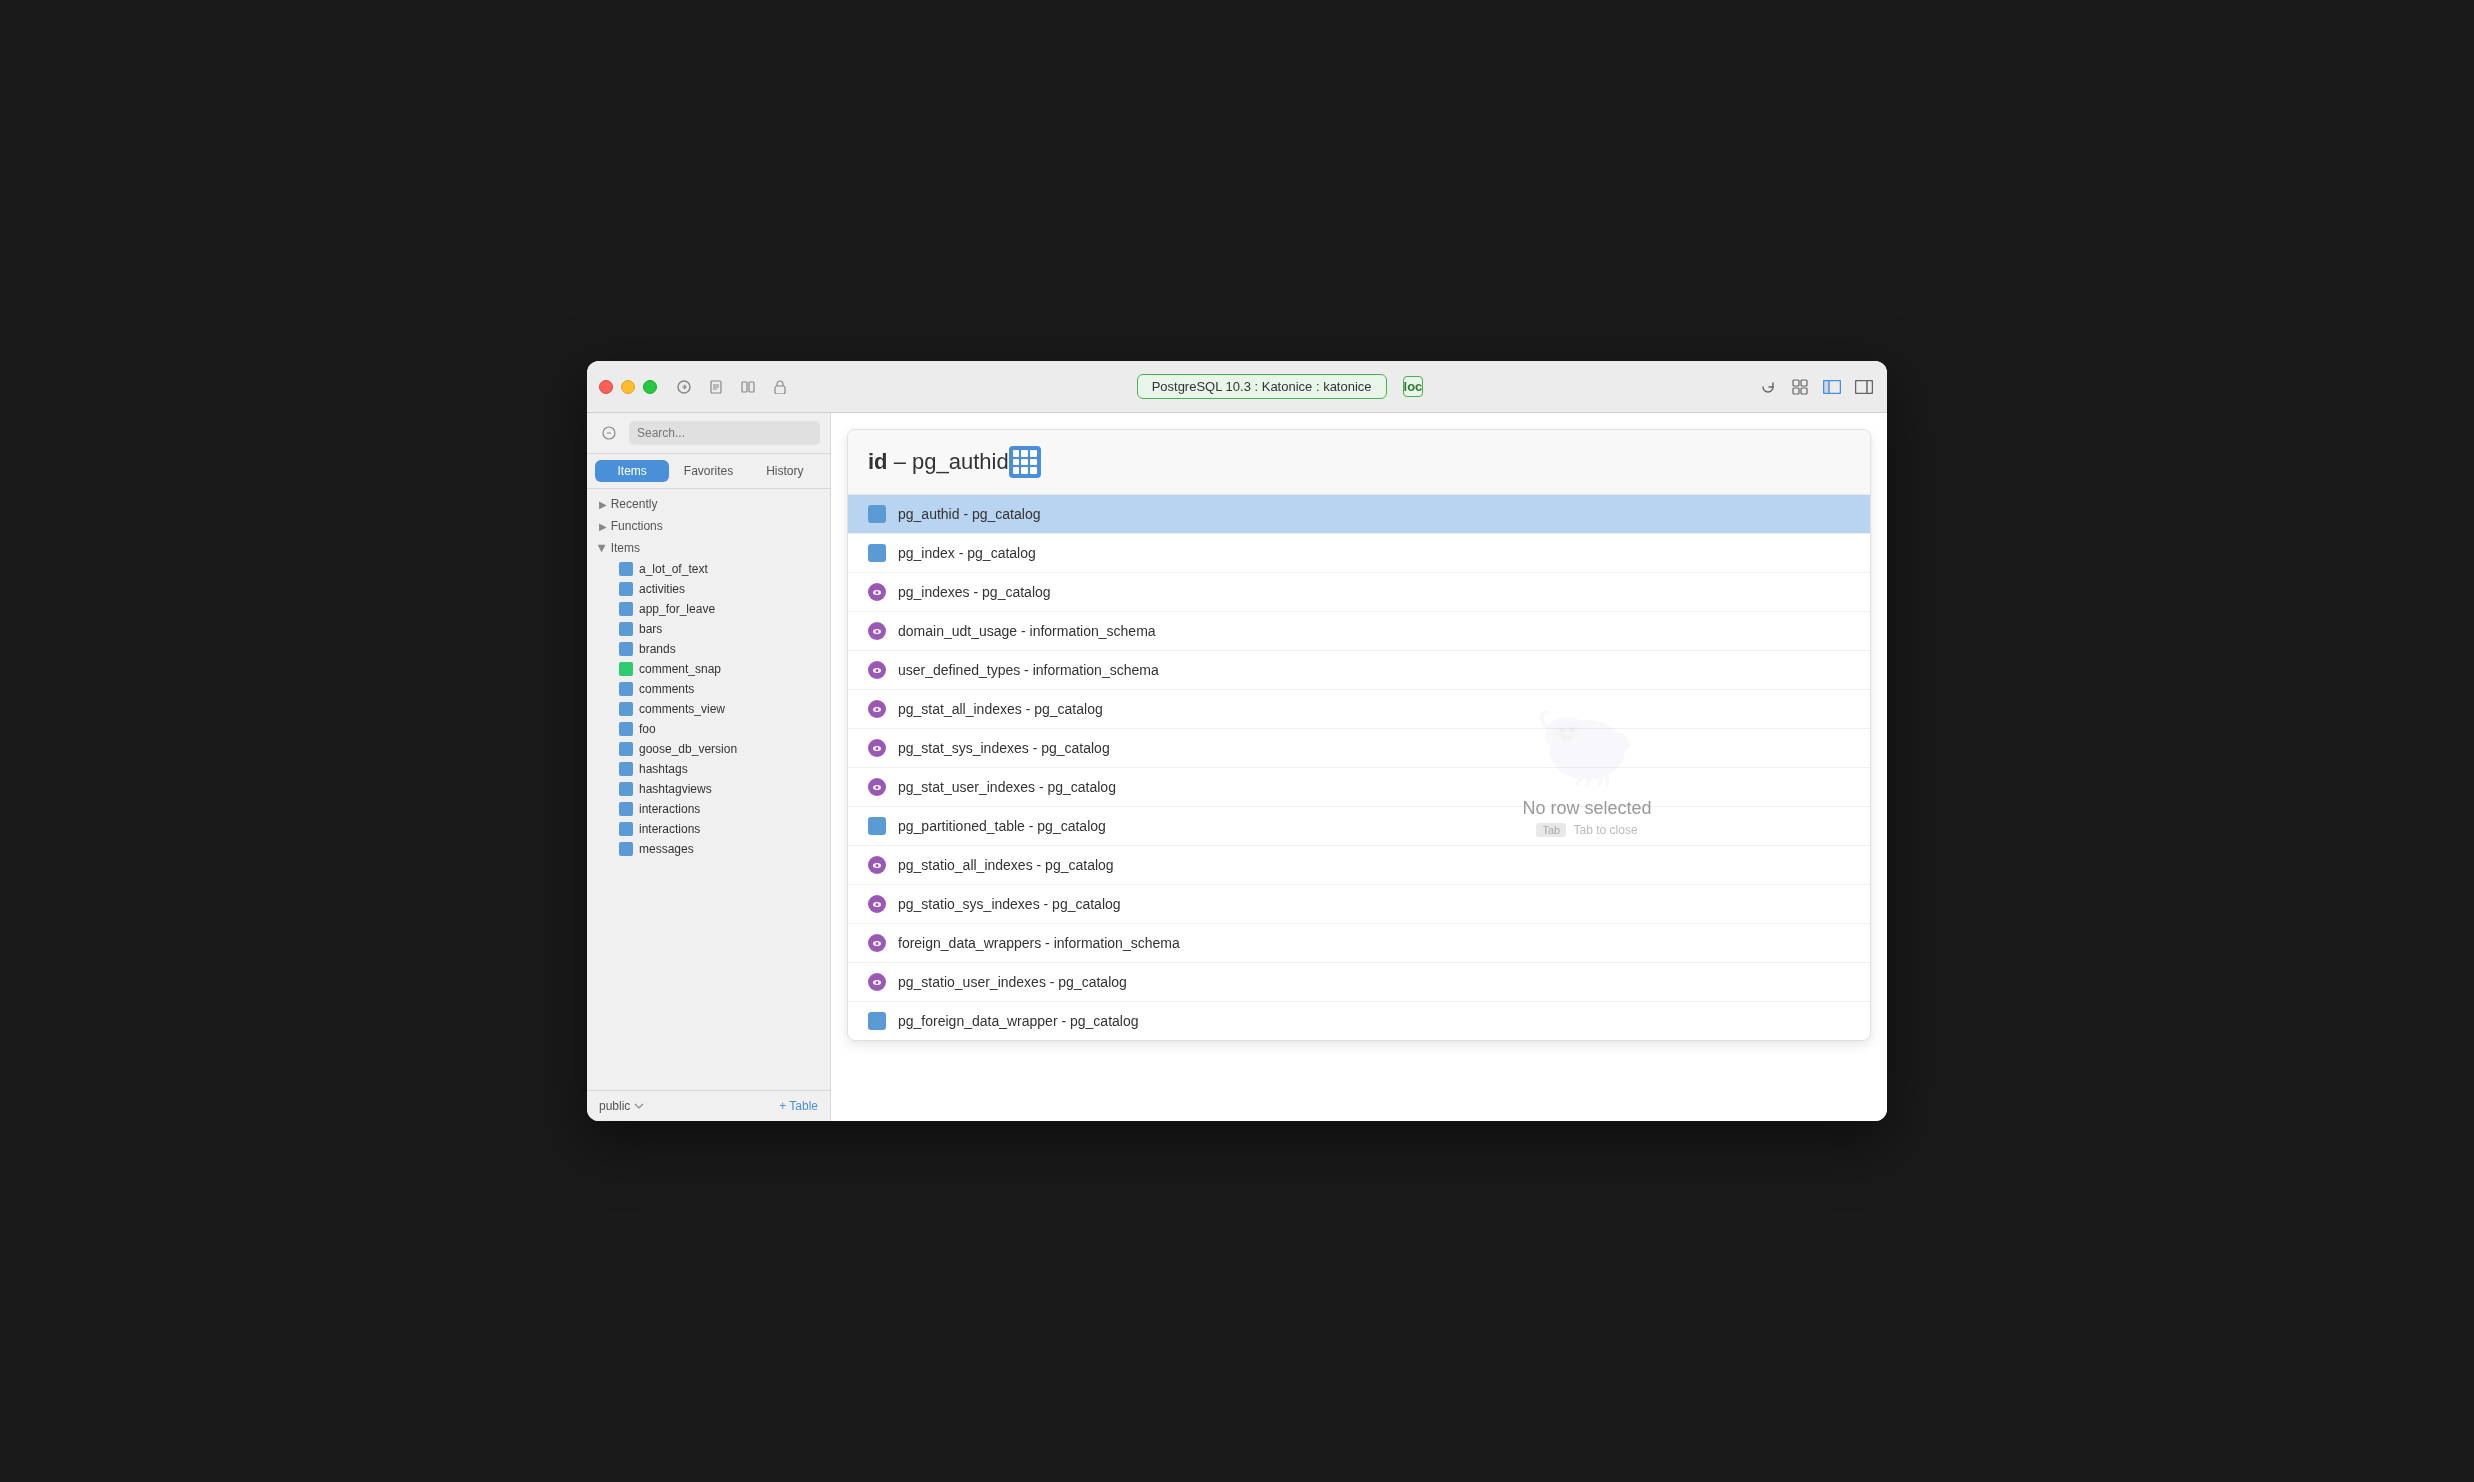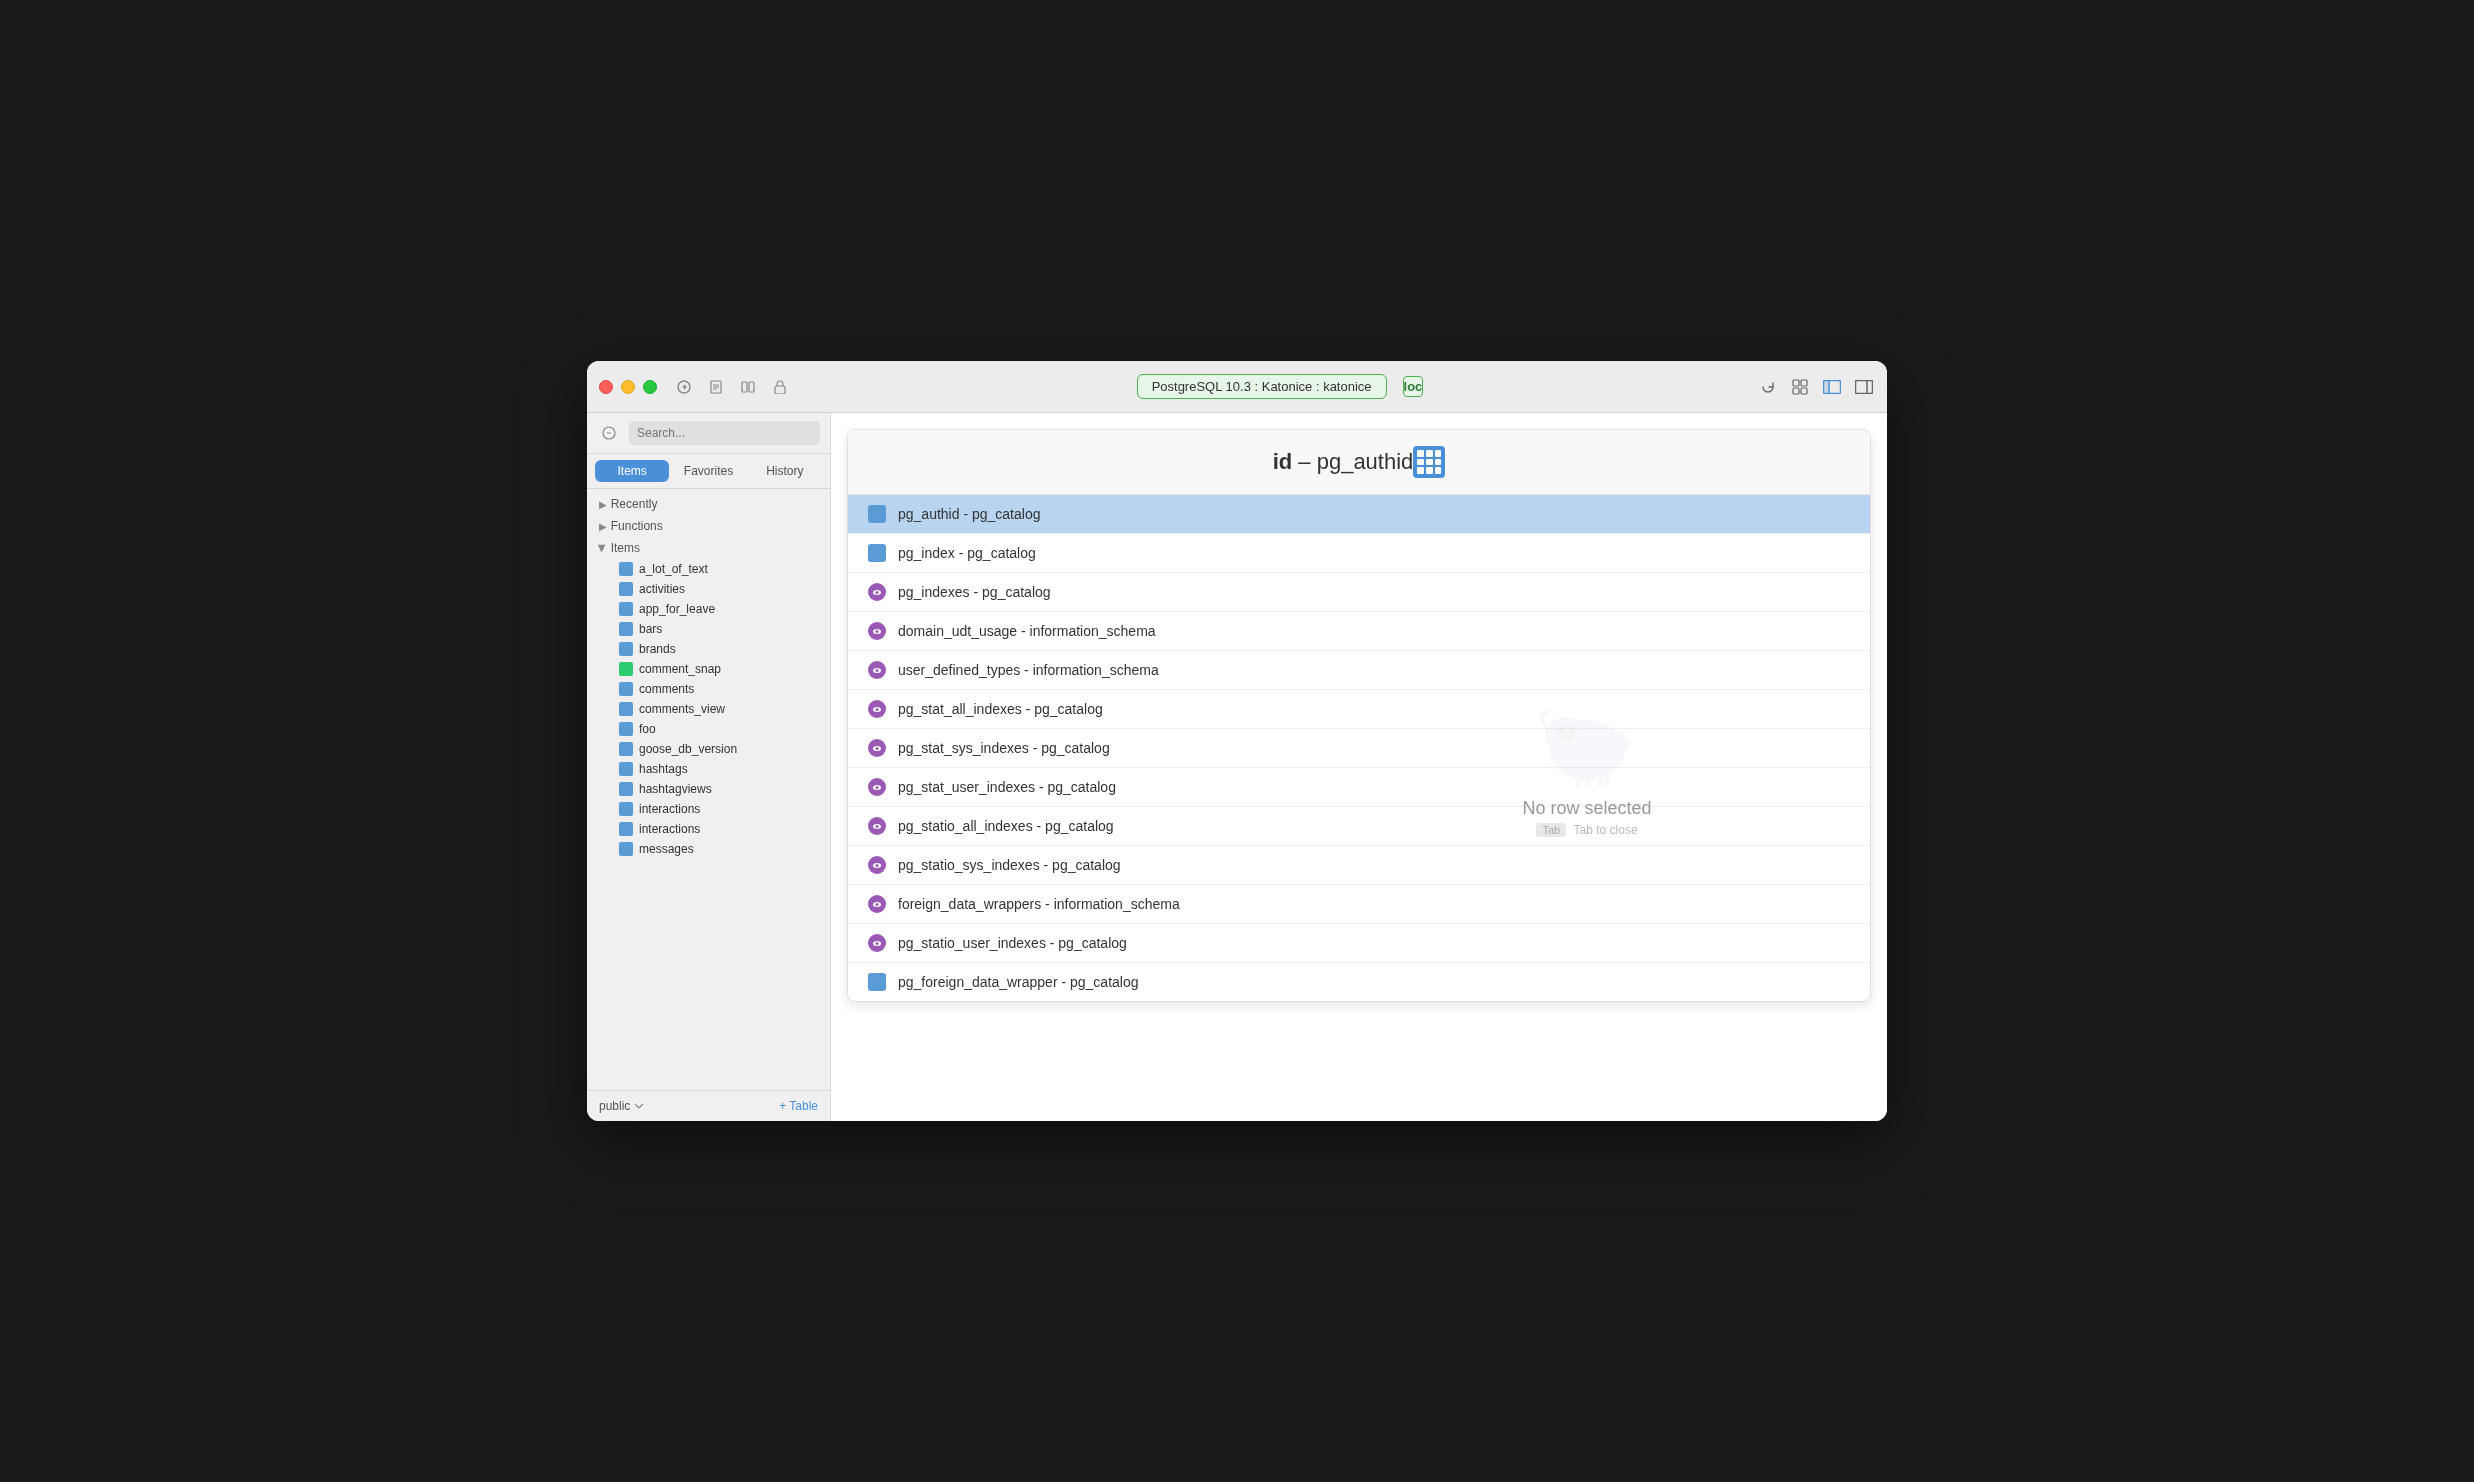--- a/index.html
+++ b/index.html
@@ -253,21 +253,21 @@
       border-radius: 8px;
       margin: 16px;
       overflow: hidden;
       box-shadow: 0 4px 12px rgba(0,0,0,0.1);
       max-height: calc(100% - 32px);
       overflow-y: auto;
     }
     .dropdown-header {
       display: flex;
       align-items: center;
-      justify-content: center;
+      justify-content: flex-start;
       padding: 16px 20px;
       background: #f8f8f8;
       border-bottom: 1px solid #e8e8e8;
     }
     .dropdown-title {
       font-size: 22px;
       font-weight: 300;
       color: #333;
     }
     .dropdown-title strong {
@@ -721,20 +721,29 @@
               <span>pg_stat_sys_indexes - pg_catalog</span>
             </li>
             <li class="dropdown-item">
               <div class="di-icon di-icon-view" style="background: rgb(155, 89, 182); border-radius: 50%; width: 18px; height: 18px; display: flex; align-items: center; justify-content: center;">
                 <svg width="10" height="7" viewBox="0 0 10 7" fill="white">
                   <ellipse cx="5" cy="3.5" rx="4" ry="2.5"></ellipse>
                   <ellipse cx="5" cy="3.5" rx="1.5" ry="1.5" fill="#9b59b6"></ellipse>
                 </svg>
               </div>
               <span>pg_stat_user_indexes - pg_catalog</span>
+            </li>
+            <li class="dropdown-item">
+              <div class="di-icon di-icon-table" style="background: rgb(91, 155, 213); border-radius: 3px; display: grid; grid-template-columns: 1fr 1fr; grid-template-rows: 1fr 1fr; gap: 1.5px; padding: 2px; width: 18px; height: 18px;">
+                <span style="background: white; border-radius: 1px;"></span>
+                <span style="background: white; border-radius: 1px;"></span>
+                <span style="background: white; border-radius: 1px;"></span>
+                <span style="background: white; border-radius: 1px;"></span>
+              </div>
+              <span>pg_partitioned_table - pg_catalog</span>
             </li>
             <li class="dropdown-item">
               <div class="di-icon di-icon-view" style="background: rgb(155, 89, 182); border-radius: 50%; width: 18px; height: 18px; display: flex; align-items: center; justify-content: center;">
                 <svg width="10" height="7" viewBox="0 0 10 7" fill="white">
                   <ellipse cx="5" cy="3.5" rx="4" ry="2.5"></ellipse>
                   <ellipse cx="5" cy="3.5" rx="1.5" ry="1.5" fill="#9b59b6"></ellipse>
                 </svg>
               </div>
               <span>pg_statio_all_indexes - pg_catalog</span>
             </li>

